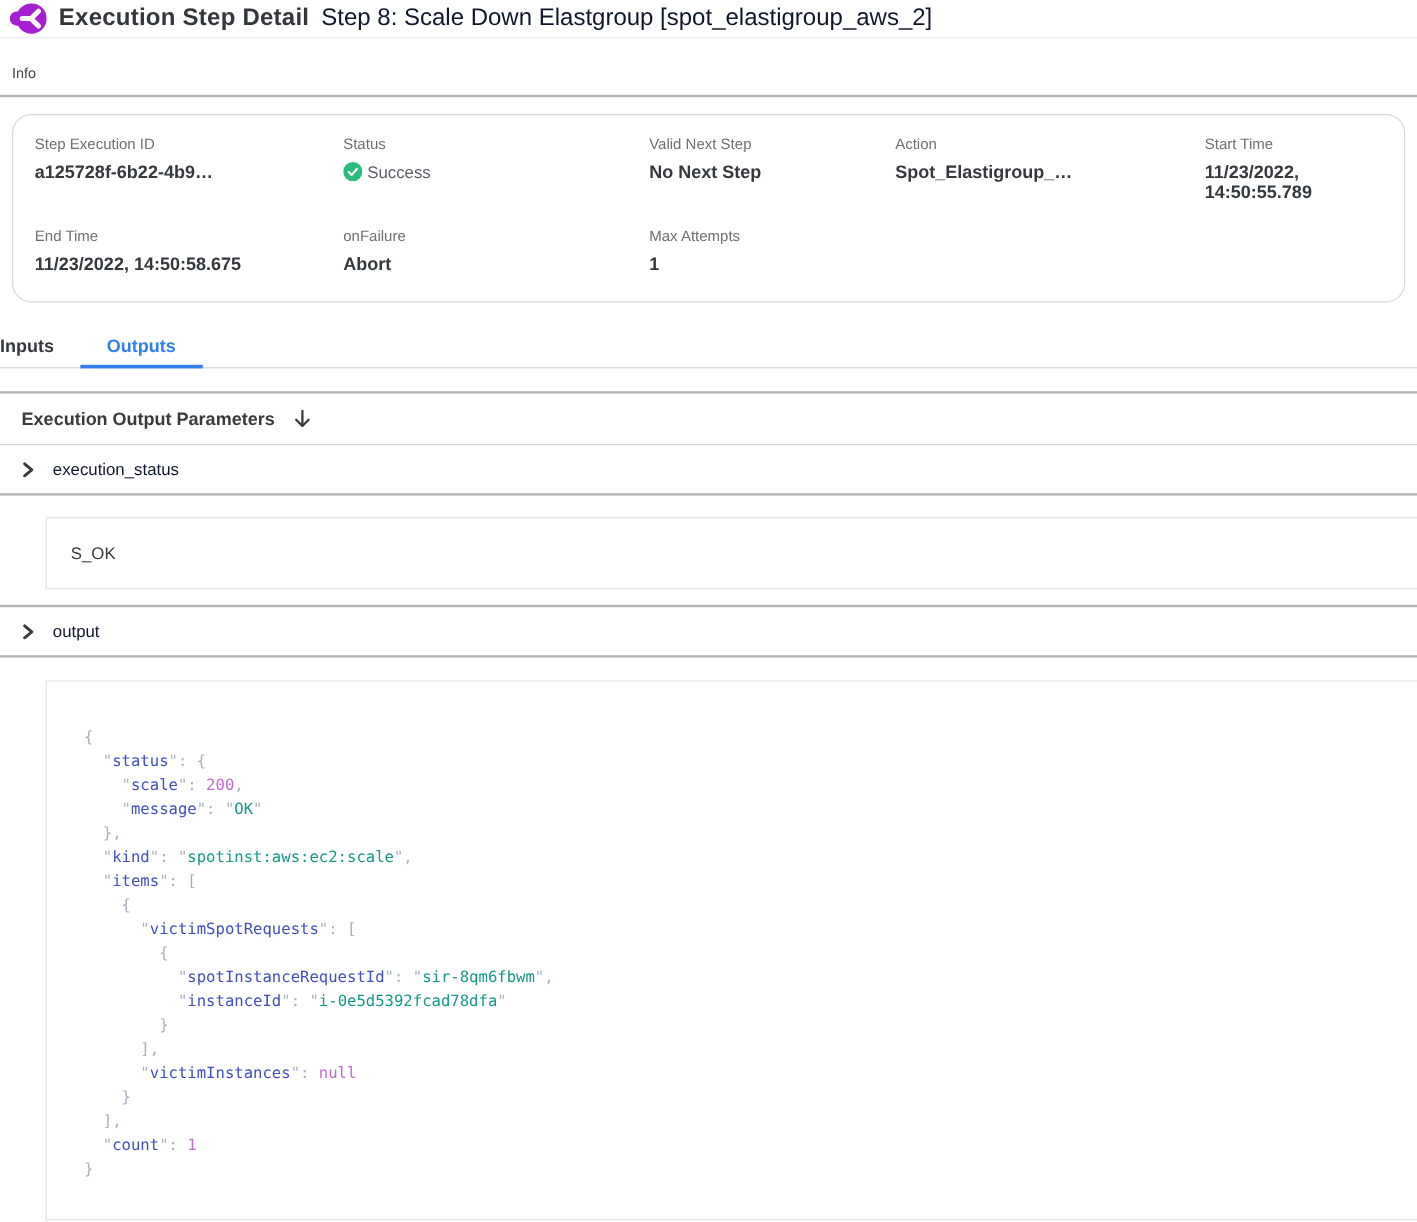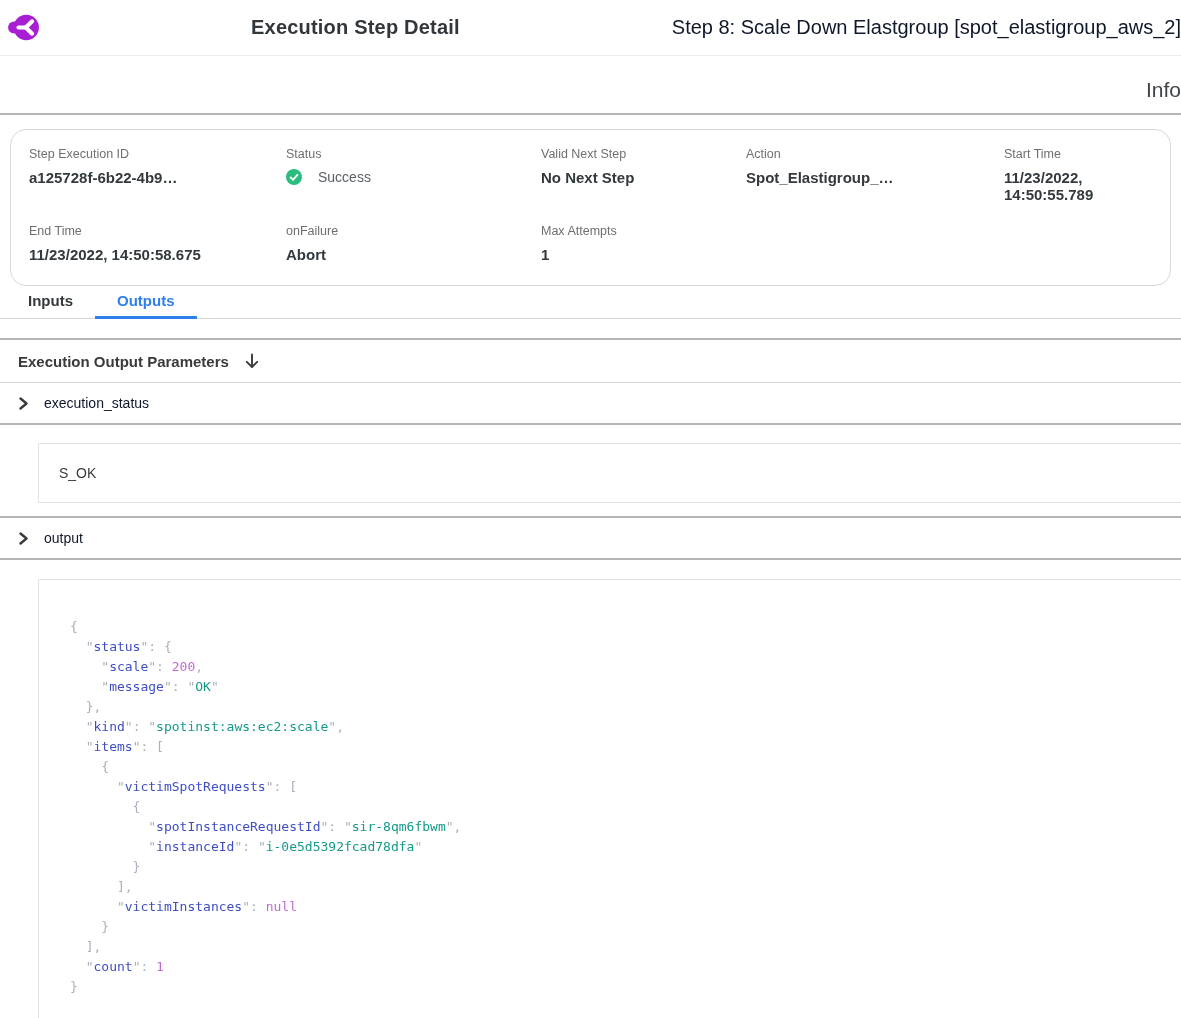--- a/index.html
+++ b/index.html
@@ -11,40 +11,40 @@
     --json-number:#c06ad2;
     --json-punct:#a9afbc;
   }
   *{box-sizing:border-box;}
   html,body{margin:0;padding:0;}
   body{
     width:1181px;height:1018px;overflow:hidden;background:#fff;
     font-family:"Liberation Sans","DejaVu Sans",sans-serif;color:#33393d;
   }
   
-  .app-header{display:flex;align-items:center;height:56px;padding-left:8px;border-bottom:1px solid #ebebeb;justify-content:space-between;}
+  .app-header{display:flex;align-items:center;height:32px;padding-left:8px;border-bottom:1px solid #ebebeb;}
   .logo{width:31px;height:29px;color:var(--logo-purple);flex:0 0 auto;}
   .page-title{font-size:20px;font-weight:700;color:#32373b;margin:0 0 0 10px;letter-spacing:.2px;}
   .page-subtitle{font-size:20px;font-weight:400;color:#0f172a;margin-left:10px;white-space:nowrap;}
   
-  .info-heading{font-size:21px;color:#3f4447;padding:22px 0 11px 10px;text-align:right;}
+  .info-heading{font-size:12px;color:#3f4447;padding:22px 0 11px 10px;}
   .heavy-divider{border:none;border-top:2px solid #b5b5b5;margin:0;}
   .light-divider{border:none;border-top:1px solid #d6d6d6;margin:0;}
   .info-card{
     margin:14px 10px 0 10px;border:1px solid #d8d8d8;border-radius:16px;
     padding:17px 0 22px 18px;
     display:grid;grid-template-columns:257px 255px 205px 258px 1fr;row-gap:21px;
   }
   .field-label{font-size:12.5px;color:#6f6f6f;margin-bottom:8px;}
   .field-value{font-size:15px;font-weight:700;color:#33393d;}
   .field-value.link{color:var(--accent-blue);cursor:pointer;}
-  .status-value{display:flex;align-items:flex-end;gap:16px;font-size:14px;font-weight:400;color:#596066;}
+  .status-value{display:flex;align-items:flex-end;gap:4px;font-size:14px;font-weight:400;color:#596066;}
   .check-icon{width:16px;height:16px;flex:0 0 auto;}
   
-  .tabs{display:flex;padding-left:28px;border-bottom:1px solid #d8d8d8;}
+  .tabs{display:flex;margin-top:22px;border-bottom:1px solid #d8d8d8;}
   .tab{position:relative;padding:6px 22px 9px 22px;font-size:15px;font-weight:700;color:#33393d;cursor:pointer;}
   .tab:first-child{padding-left:0;padding-right:22px;}
   .tab.active{color:var(--accent-blue);}
   .tab.active::after{content:"";position:absolute;left:0;right:0;bottom:-1px;height:3px;background:var(--accent-blue);}
   .tab-gap{height:19px;}
   
   .panel-title-row{display:flex;align-items:center;gap:14px;padding:12px 0 12px 18px;}
   .panel-title{font-size:15px;font-weight:700;color:#3a3a3a;}
   .sort-arrow{width:18px;height:18px;color:#3a3a3a;cursor:pointer;}
   .section-row{display:flex;align-items:center;gap:14px;padding:12px 0 12px 17px;cursor:pointer;}

